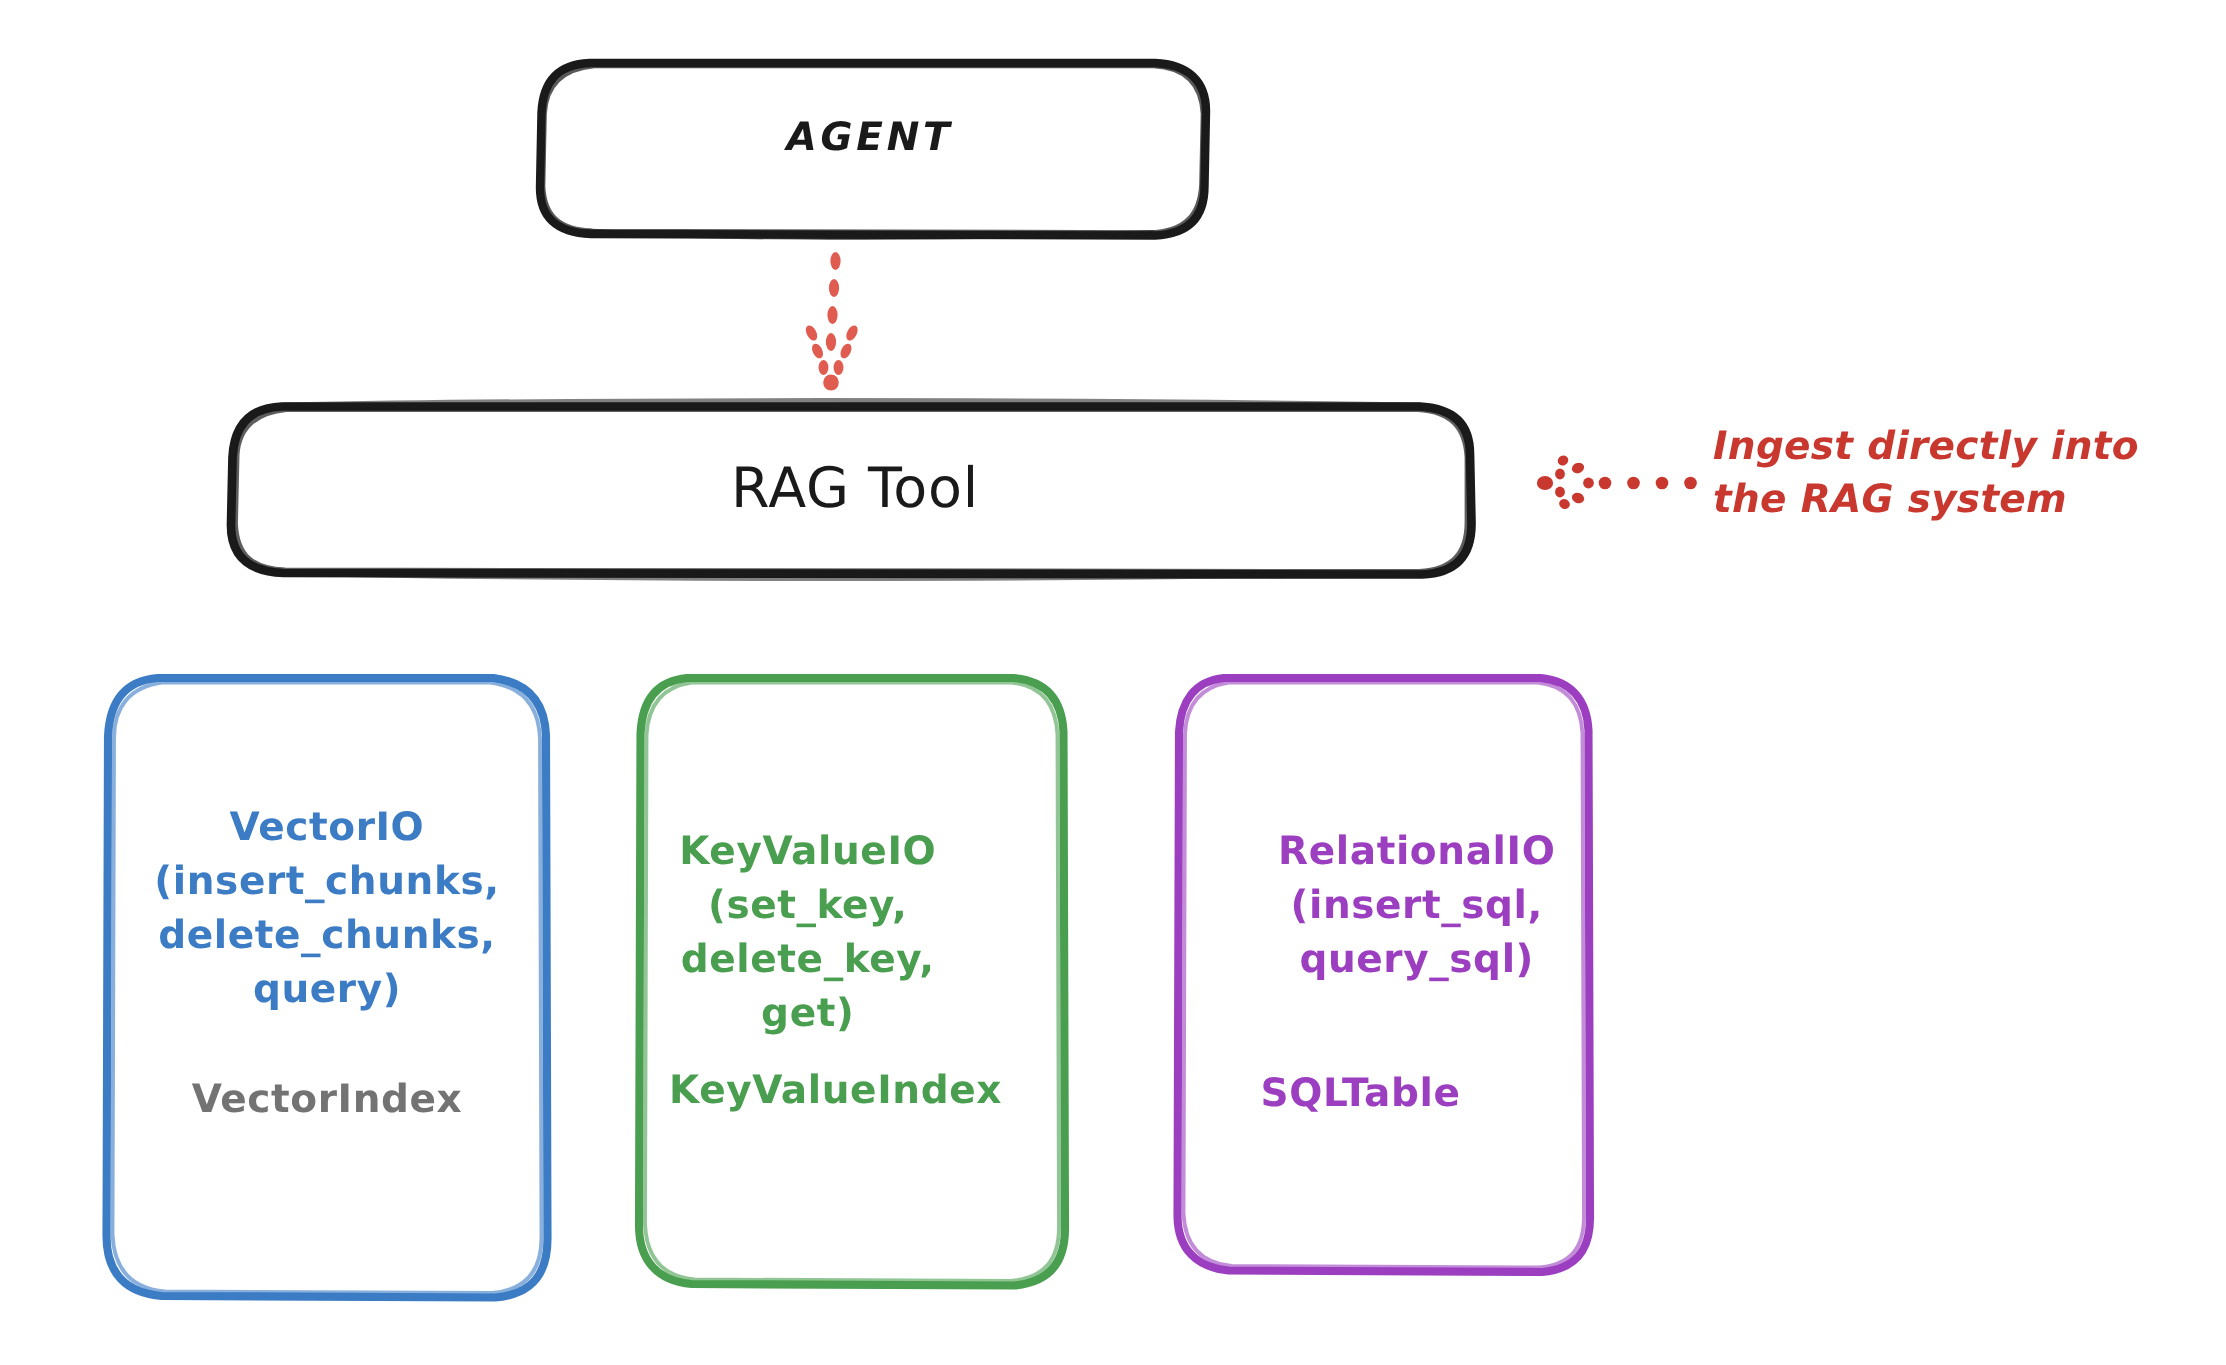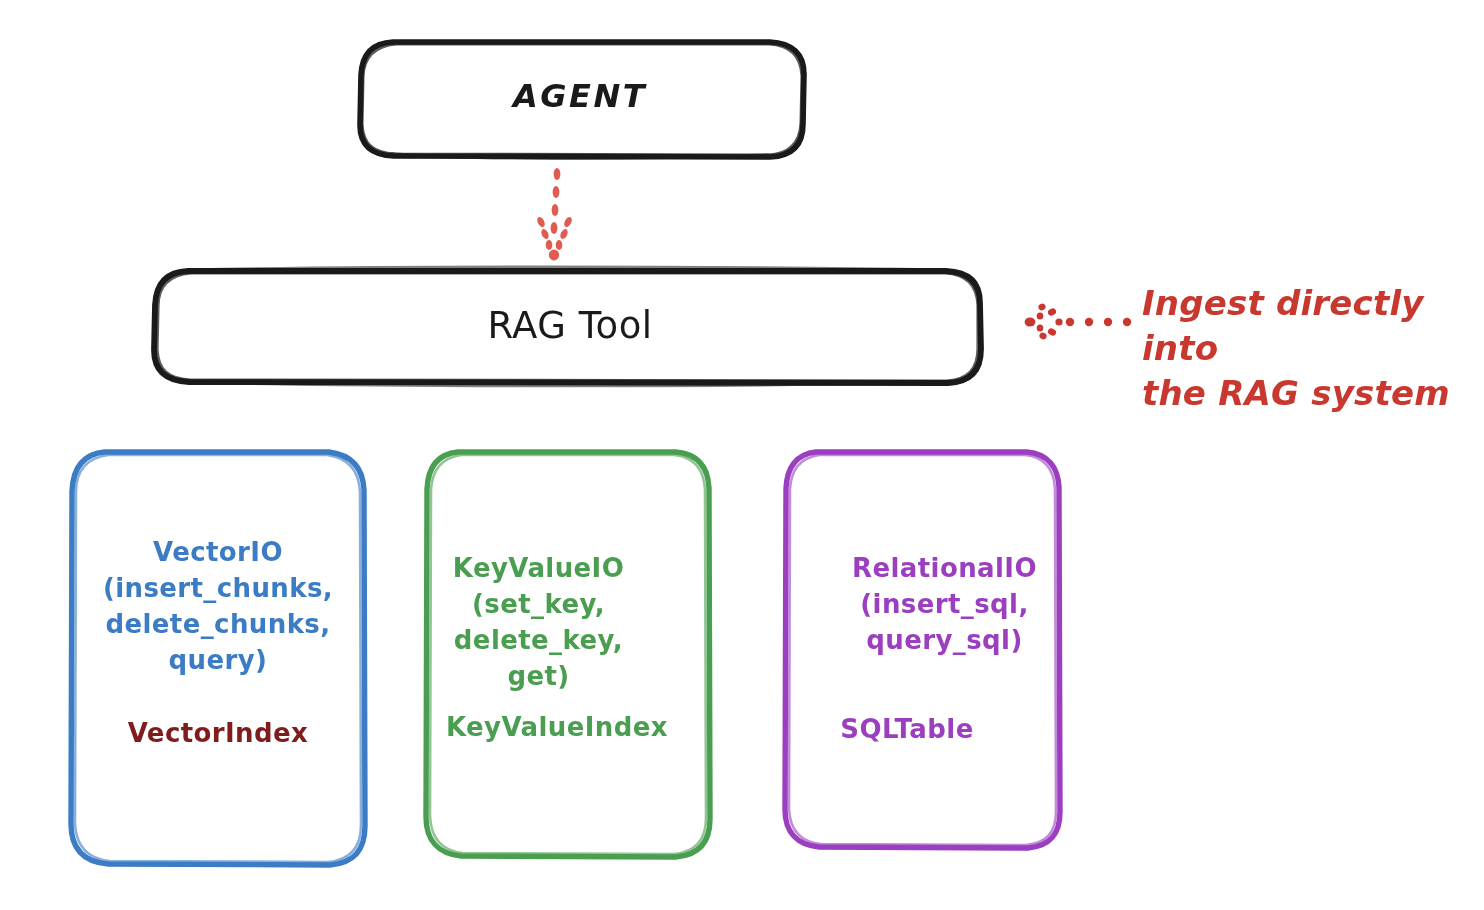--- a/index.html
+++ b/index.html
@@ -33,21 +33,21 @@
     white-space: pre-line;
     user-select: none;
     pointer-events: none;
   }
 
   .label-agent {
     left: 360px;
     top: 75px;
     width: 440px;
     font-family: "DejaVu Sans", sans-serif;
-    font-size: 32px;
+    font-size: 26px;
     font-weight: 600;
     font-style: italic;
     letter-spacing: 2.5px;
     color: #1a1a1a;
   }
 
   .label-ragtool {
     left: 160px;
     top: 302px;
     width: 820px;
@@ -77,39 +77,39 @@
     white-space: pre-line;
     user-select: none;
     pointer-events: none;
     font-family: "DejaVu Sans", sans-serif;
     font-size: 26px;
     font-weight: 600;
     letter-spacing: 0.4px;
   }
 
   .leaf-vector     { left: 72px;  top: 535px; width: 292px; color: #3b7cc4; }
-  .leaf-vector-sub { left: 72px;  top: 718px; width: 292px; color: #7f1d1d; }
+  .leaf-vector-sub { left: 72px;  top: 718px; width: 292px; color: #737373; }
 
   .leaf-kv         { left: 424px; top: 551px; width: 229px; color: #4a9e4f; }
   .leaf-kv-sub     { left: 424px; top: 712px; width: 266px; color: #4a9e4f; }
 
   .leaf-rel        { left: 784px; top: 551px; width: 321px; color: #9b3fc0; }
   .leaf-rel-sub    { left: 784px; top: 714px; width: 246px; color: #9b3fc0; }
 
   .annotation {
     position: absolute;
     left: 1142px;
     top: 281px;
     width: 340px;
     text-align: left;
     white-space: pre-line;
     user-select: none;
     pointer-events: none;
     font-family: "DejaVu Sans", sans-serif;
-    font-size: 34px;
+    font-size: 26px;
     font-weight: 600;
     font-style: italic;
     line-height: 1.33;
     letter-spacing: 0.2px;
     color: #c8382f;
   }
 </style>
 </head>
 <body>
 

